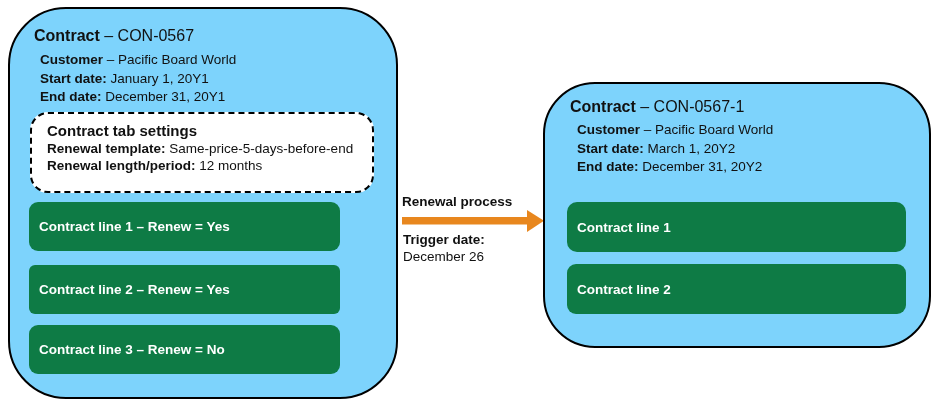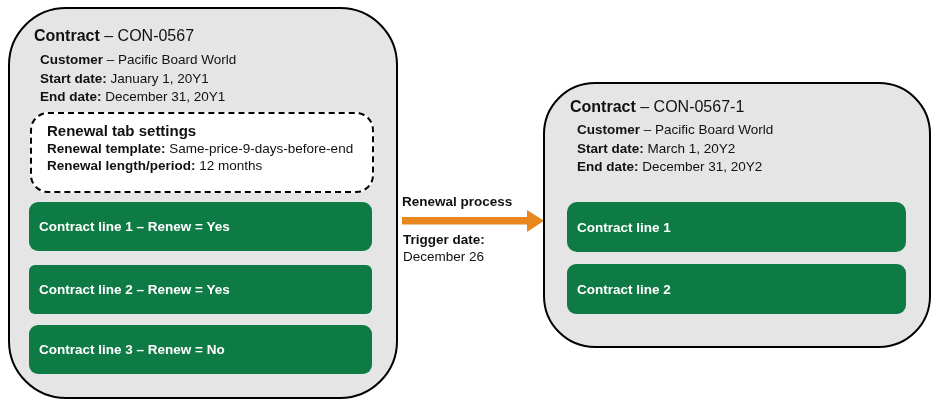--- a/index.html
+++ b/index.html
@@ -7,21 +7,21 @@
     --arrow_orange:#E8871E;
     --outline_black:#000000;
     --bar_text_white:#FFFFFF;
   }
   *{margin:0;padding:0;box-sizing:border-box;}
   body{background:#FFFFFF;font-family:"Liberation Sans",sans-serif;color:#111;}
   .canvas{
     position:relative;width:941px;height:409px;background:#FFFFFF;overflow:hidden;
   }
   .card{
-    position:absolute;background:#e5e5e5;
+    position:absolute;background:#7dd3fc;
     border:2.5px solid var(--outline_black);
     text-decoration:underline;
   }
   .card.source{left:8px;top:7px;width:390px;height:392px;border-radius:58px;}
   .card.renewed{left:543px;top:82px;width:388px;height:266px;border-radius:52px;}
   .card-title{
     position:absolute;font-size:16px;white-space:nowrap;
   }
   .card.source .card-title{left:24px;top:18px;}
   .card.renewed .card-title{left:25px;top:14px;}
@@ -38,21 +38,21 @@
     padding:7px 14px 0 15px;background:#FFFFFF;
   }
   .dashed-box .heading{font-size:15px;font-weight:bold;line-height:19px;}
   .dashed-box .setting{font-size:13.5px;line-height:17px;white-space:nowrap;}
   .dashed-box .setting .lbl{font-weight:bold;}
   .bar{
     position:absolute;background:var(--line_green);border-radius:9px;
     display:flex;align-items:center;
     color:var(--bar_text_white);font-size:13.5px;font-weight:bold;
   }
-  .card.source .bar{left:19px;width:343px;height:49px;padding-left:10px;}
+  .card.source .bar{left:19px;width:311px;height:49px;padding-left:10px;}
   .card.renewed .bar{left:22px;width:339px;height:50px;padding-left:10px;}
   .mid-label{
     position:absolute;text-align:left;font-size:13.5px;white-space:nowrap;
   }
   .mid-label.bold{font-weight:bold;}
   #renewal-process-label{left:402px;top:194px;width:143px;}
   #trigger-date-label{left:403px;top:232px;width:150px;}
   #trigger-date-value{left:403px;top:249px;width:150px;}
   .arrow-wrap{position:absolute;left:402px;top:206px;width:143px;height:30px;}
 </style>
@@ -75,24 +75,24 @@
         <span class="lbl">Start date:</span>
         <span>January 1, 20Y1</span>
       </div>
       <div>
         <span class="lbl">End date:</span>
         <span>December 31, 20Y1</span>
       </div>
     </div>
 
     <div class="dashed-box">
-      <div class="heading">Renewal tab settings</div>
+      <div class="heading">Contract tab settings</div>
       <div class="setting">
         <span class="lbl">Renewal template:</span>
-        <span>Same-price-9-days-before-end</span>
+        <span>Same-price-5-days-before-end</span>
       </div>
       <div class="setting">
         <span class="lbl">Renewal length/period:</span>
         <span>12 months</span>
       </div>
     </div>
 
     <div class="bar" style="top:193px;">Contract line 1 – Renew = Yes</div>
     <div class="bar" style="top:256px;border-radius:6px;">Contract line 2 – Renew = Yes</div>
     <div class="bar" style="top:316px;">Contract line 3 – Renew = No</div>

